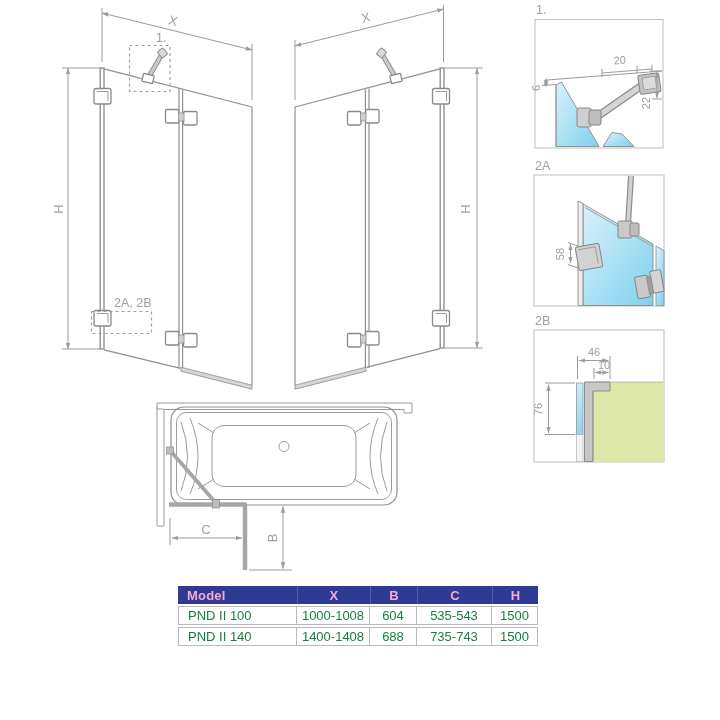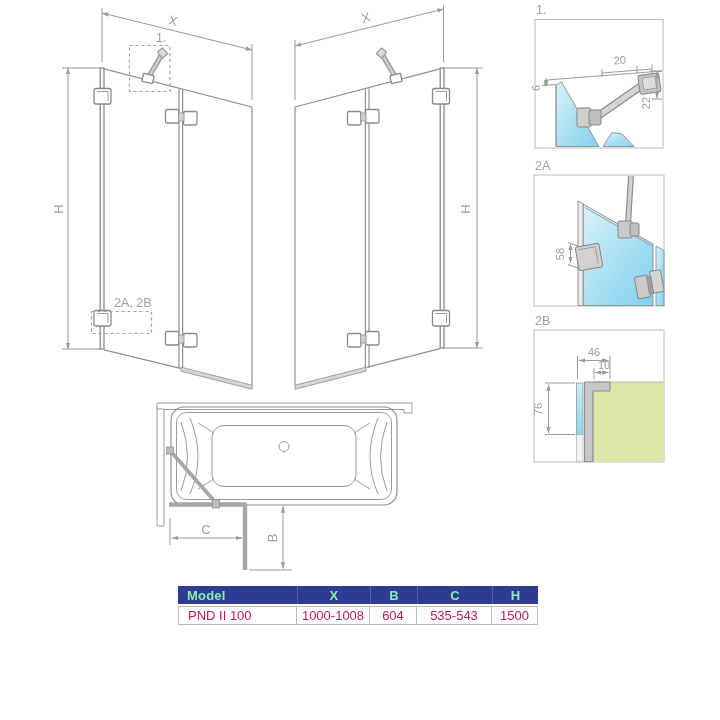--- a/index.html
+++ b/index.html
@@ -17,27 +17,27 @@
   .hw{fill:#ffffff;stroke:#8a8a8a;stroke-width:1.3;}
   .hwg{fill:#d9d9d9;stroke:#8a8a8a;stroke-width:1;}
   .dash{stroke:#a0a0a0;stroke-width:1.2;fill:none;stroke-dasharray:3 3;}
   .detailbox{fill:none;stroke:#bdbdbd;stroke-width:1;}
 
   table[data-name="size-table"]{
     position:absolute;left:178px;top:584px;width:360px;
     border-collapse:separate;border-spacing:0 2px;table-layout:fixed;
   }
   table[data-name="size-table"] th{
-    background:var(--header_bg,#2e3a94);color:#86efac;font-size:13px;font-weight:600;
+    background:var(--header_bg,#2e3a94);color:#f9a8d4;font-size:13px;font-weight:600;
     height:18px;padding:0;text-align:center;letter-spacing:.2px;
   }
   table[data-name="size-table"] th:first-child{text-align:left;padding-left:9px;}
   table[data-name="size-table"] th+th{border-left:1px solid #5160a8;}
   table[data-name="size-table"] td{
-    background:#ffffff;color:#be185d;font-size:13px;text-align:center;height:17px;padding:0;
+    background:#ffffff;color:#15803d;font-size:13px;text-align:center;height:17px;padding:0;
     border-top:1px solid #b9b9b9;border-bottom:1px solid #b9b9b9;border-right:1px solid #b9b9b9;
   }
   table[data-name="size-table"] td:first-child{
     border-left:1px solid #b9b9b9;text-align:left;padding-left:9px;
   }
 </style>
 </head>
 <body>
 
 
@@ -297,17 +297,24 @@
     </tr>
   </thead>
   <tbody>
     <tr data-name="table-row">
       <td data-name="cell-model">PND II 100</td>
       <td data-name="cell-x">1000-1008</td>
       <td data-name="cell-b">604</td>
       <td data-name="cell-c">535-543</td>
       <td data-name="cell-h">1500</td>
     </tr>
+    <tr data-name="table-row">
+      <td data-name="cell-model">PND II 140</td>
+      <td data-name="cell-x">1400-1408</td>
+      <td data-name="cell-b">688</td>
+      <td data-name="cell-c">735-743</td>
+      <td data-name="cell-h">1500</td>
+    </tr>
   </tbody>
 </table>
 
 
 
 
 </body></html>

